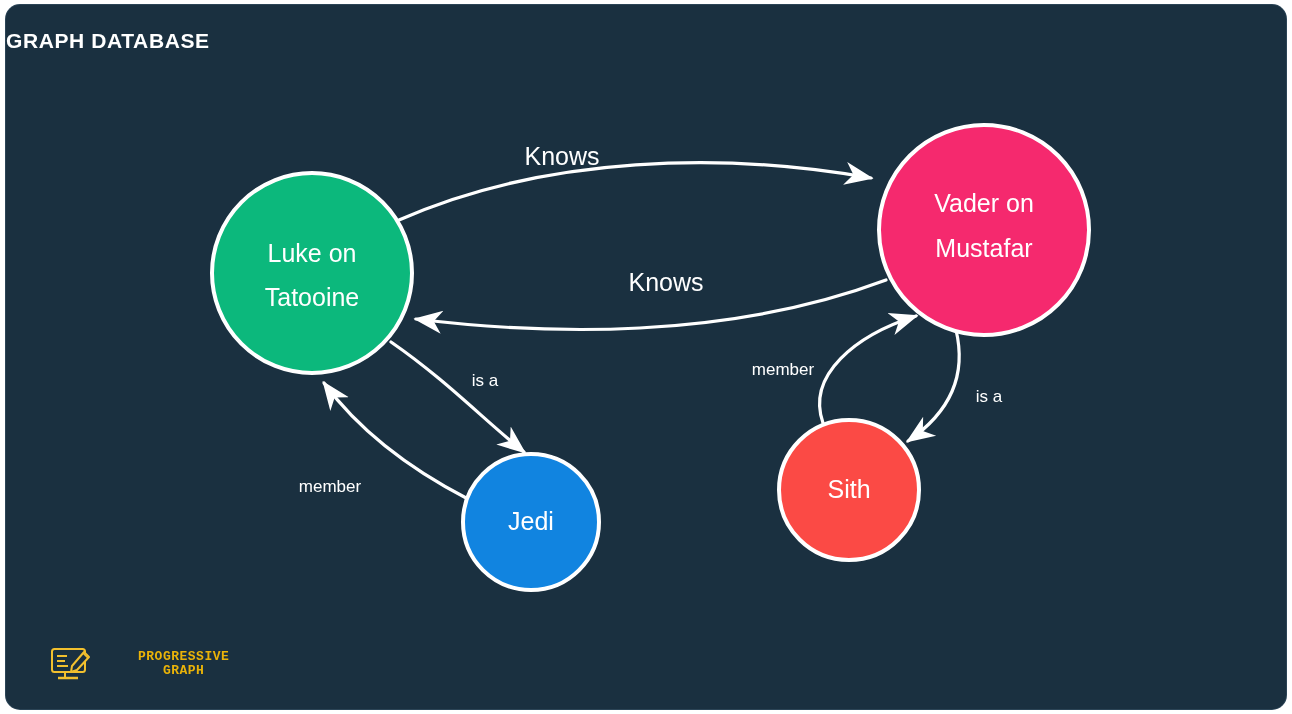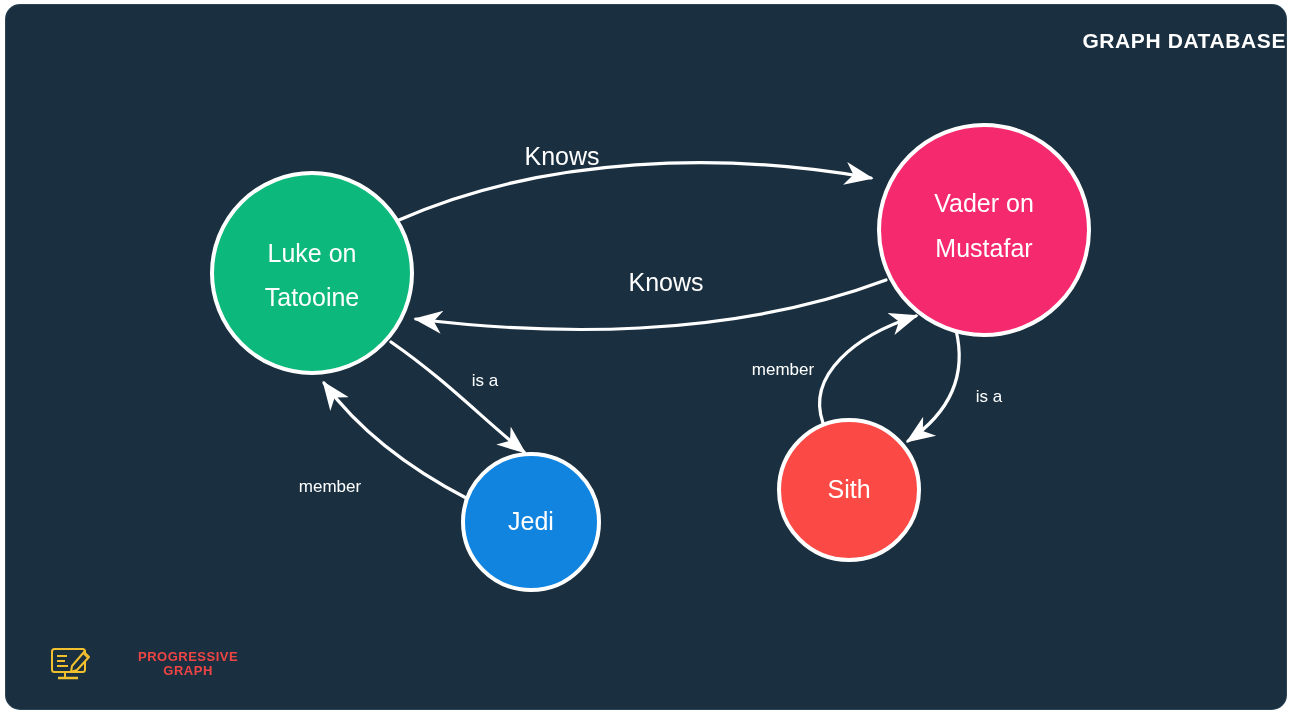--- a/index.html
+++ b/index.html
@@ -31,21 +31,21 @@
     left: 0;
     top: 0;
     width: 1280px;
     height: 704px;
   }
   .diagram-title {
     position: absolute;
     left: 0;
     top: 24px;
     width: 100%;
-    text-align: right;
+    text-align: left;
     color: #ffffff;
     font-size: 21px;
     font-weight: bold;
     letter-spacing: 0.6px;
     font-family: "Liberation Sans", sans-serif;
   }
   .node-label {
     fill: #ffffff;
     font-family: "Liberation Sans", sans-serif;
     font-size: 25px;
@@ -83,22 +83,22 @@
     align-items: center;
     gap: 9px;
   }
   #logo-text {
     display: flex;
     flex-direction: column;
     line-height: 1.08;
   }
   #logo-text .l1,
   #logo-text .l2 {
-    color: #ef4444;
-    font-family: Liberation Sans, sans-serif;
+    color: #eab308;
+    font-family: Liberation Mono, monospace;
     font-size: 13px;
     font-weight: bold;
     letter-spacing: 0.5px;
     padding-left: 37px;
   }
   #logo-text .l2 {
     text-align: center;
   }
 </style>
 </head>

